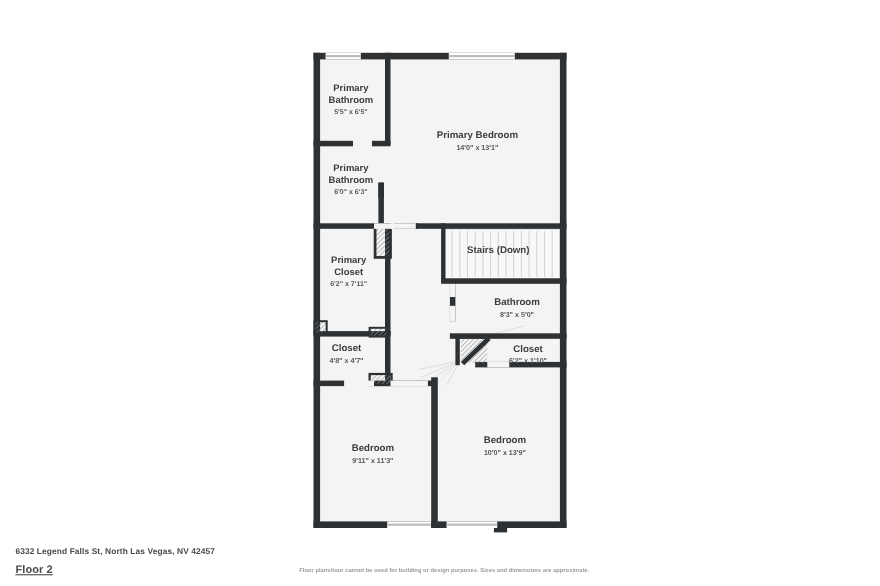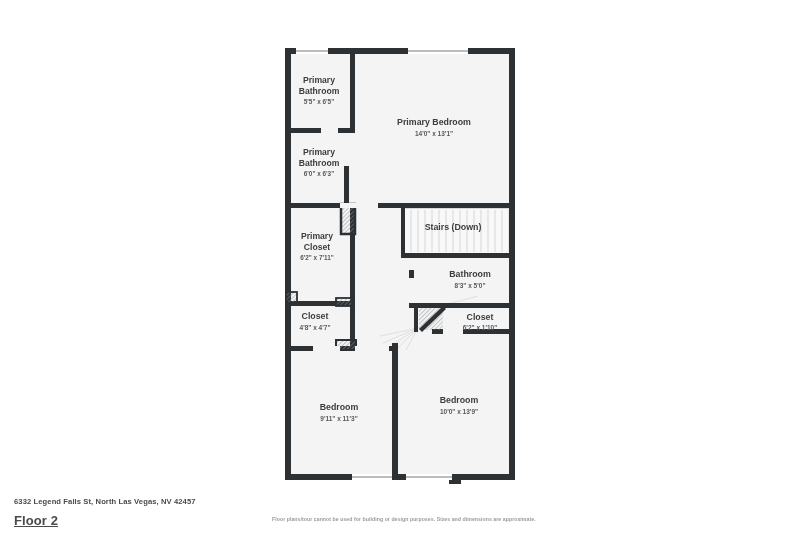--- a/index.html
+++ b/index.html
@@ -33,21 +33,21 @@
     font-size: 7.6px;
     font-weight: bold;
     color: #4a4a4a;
     letter-spacing: 0.1px;
     white-space: nowrap;
   }
   .footer-floor {
     position: absolute;
     left: 14px;
     top: 513px;
-    font-size: 13px;
+    font-size: 10px;
     font-weight: bold;
     color: #4a4a4a;
     letter-spacing: 0.1px;
     white-space: nowrap;
     text-decoration: underline;
   }
   .footer-disclaimer {
     position: absolute;
     left: 272px;
     top: 516px;

